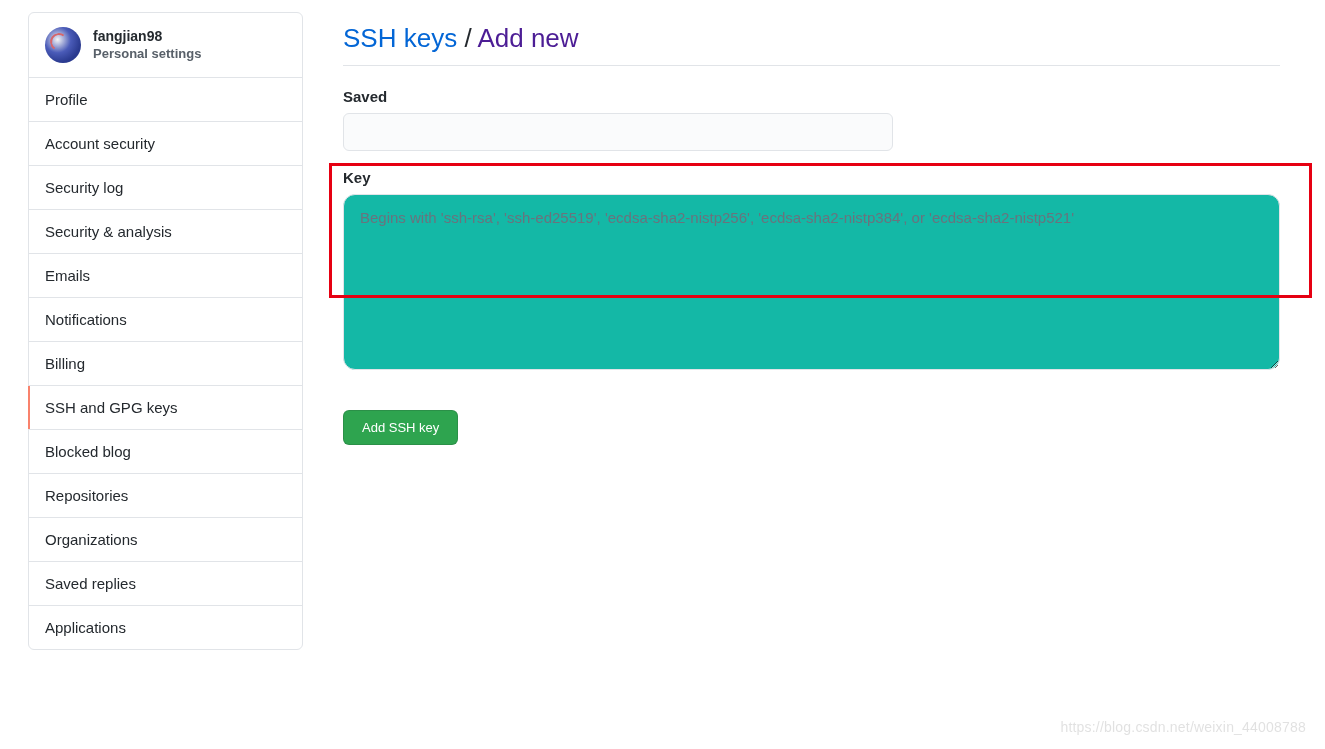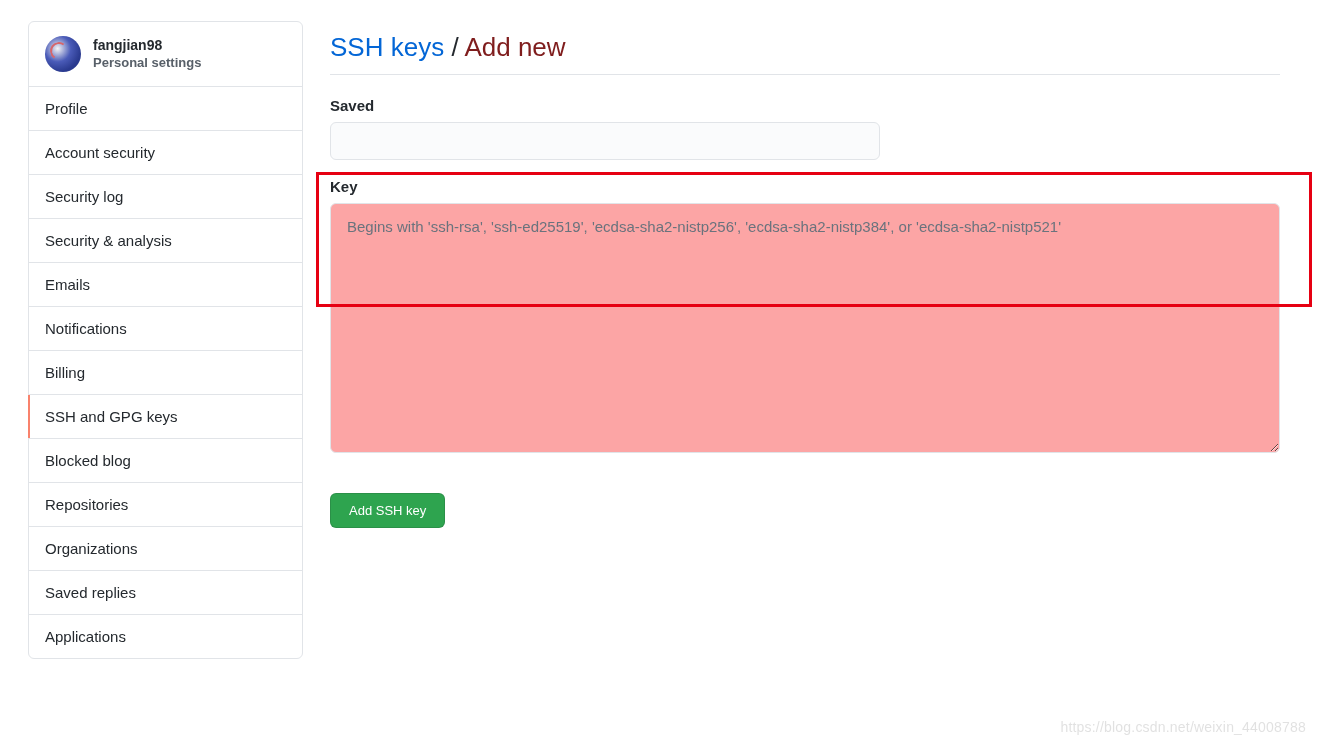--- a/index.html
+++ b/index.html
@@ -10,22 +10,22 @@
     body {
       font-family: -apple-system, BlinkMacSystemFont, "Segoe UI", Helvetica, Arial, sans-serif;
       background: #ffffff;
       color: #24292e;
       width: 1325px;
       height: 749px;
       position: relative;
     }
     .container {
       display: flex;
-      padding: 13px 0 0 28px;
-      gap: 27px;
+      padding: 4px 0 0 28px;
+      gap: 40px;
     }
     .sidebar {
       width: 275px;
       border: 1px solid #e1e4e8;
       border-radius: 6px;
       background: #ffffff;
       flex-shrink: 0;
       margin-top: 8px;
     }
     .sidebar-header {
@@ -113,21 +113,21 @@
       line-height: 1.25;
     }
     .page-heading-link {
       color: #0366d6;
       text-decoration: none;
     }
     .page-heading-sep {
       color: #24292e;
     }
     .page-heading-current {
-      color: #7f1d1d;
+      color: #4c1d95;
       margin-top: 11px;
     }
     .form-group {
       margin-bottom: 18px;
     }
     .form-label {
       display: block;
       font-weight: 600;
       font-size: 15px;
       margin-bottom: 8px;
@@ -152,26 +152,26 @@
       top: -6px;
       left: -14px;
       right: -32px;
       height: 135px;
       border: 3px solid #e60012;
       pointer-events: none;
       z-index: 5;
     }
     .key-textarea {
       width: 100%;
-      height: 250px;
+      height: 176px;
       padding: 12px 16px;
       font-size: 15px;
       border: 1px solid #e1e4e8;
-      border-radius: 6px;
-      background: #fca5a5;
+      border-radius: 12px;
+      background: #14b8a6;
       color: #24292e;
       resize: vertical;
       font-family: inherit;
       line-height: 1.5;
     }
     .key-textarea::placeholder {
       color: #6a737d;
     }
     .submit-btn {
       background: #2ea44f;

